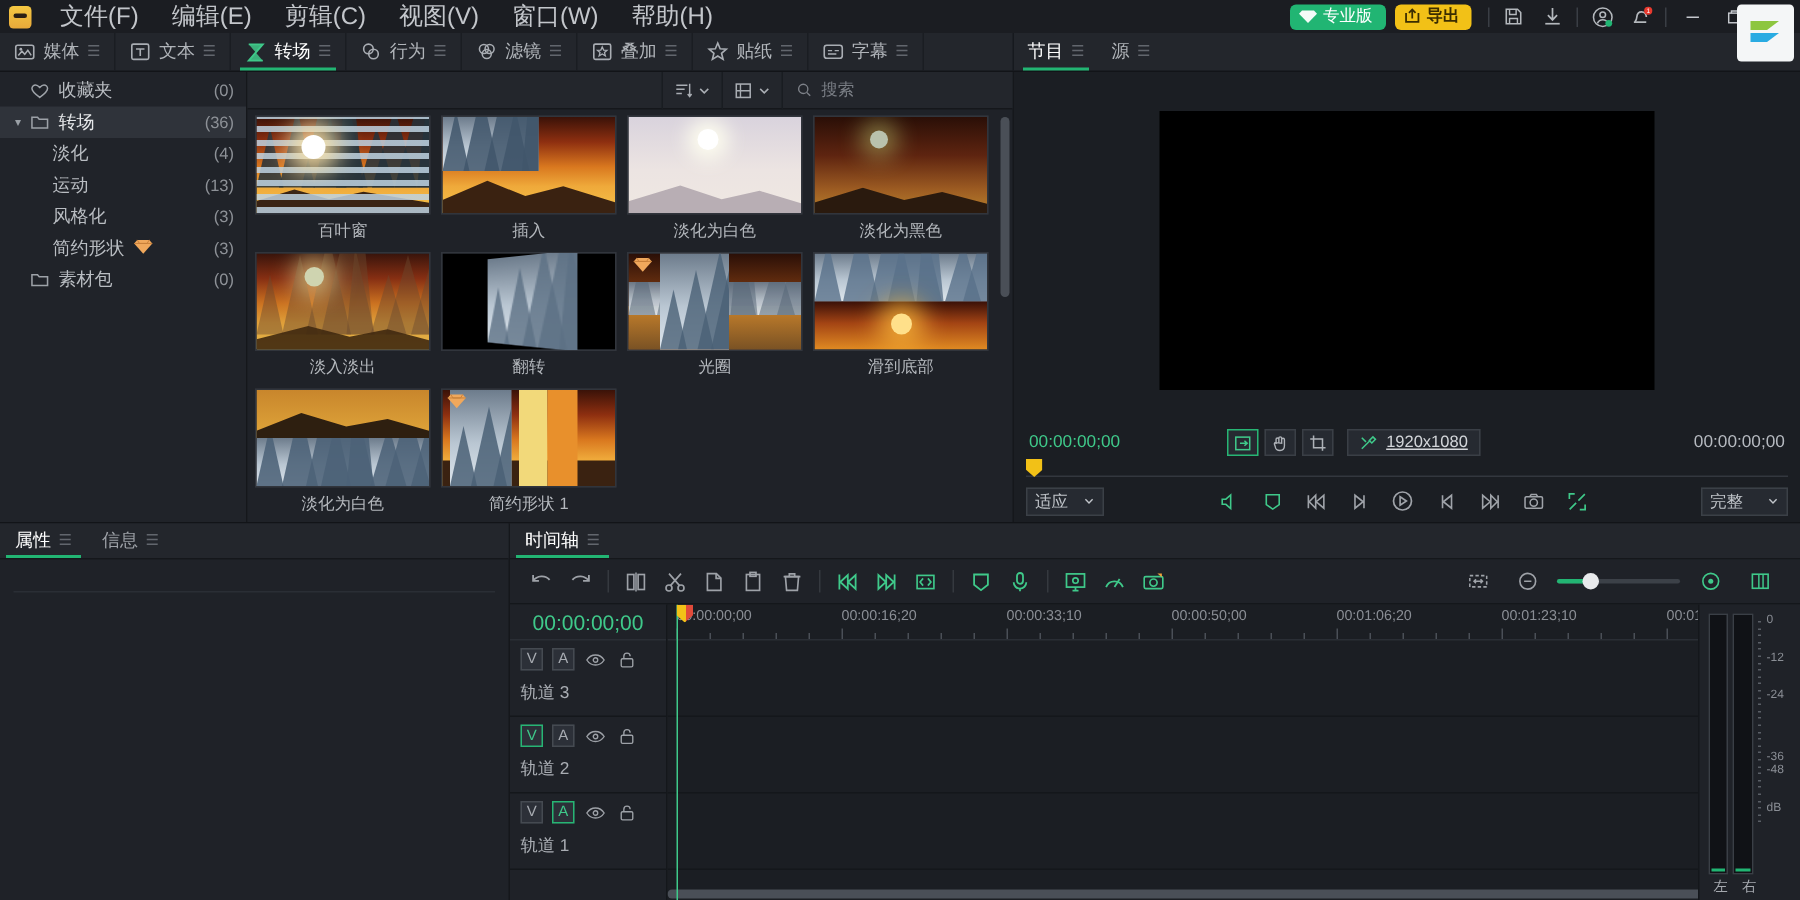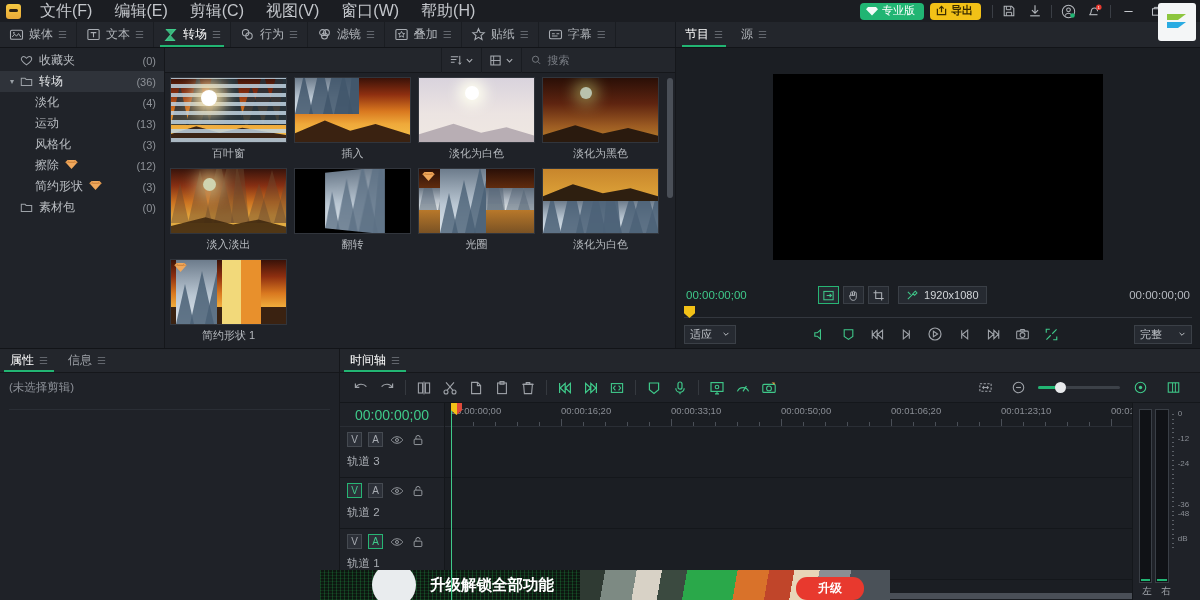--- a/index.html
+++ b/index.html
@@ -92,21 +92,21 @@
   .pv-stage { flex:1; display:flex; align-items:center; justify-content:center; background:#1b1e23; padding:6px 0 4px; }
   .pv-screen { width:330px; height:186px; background:#000; }
   .pv-info { height:22px; display:flex; align-items:center; padding:0 10px; font-size:11px; }
   .tc { color:#3fc98a; font-family:"Liberation Sans",sans-serif; font-size:11.5px; }
   .tc.right { margin-left:auto; color:#b6bac0; }
   .pv-center-tools { display:flex; align-items:center; gap:4px; margin:0 auto; }
   .pvbtn { width:21px; height:18px; display:flex; align-items:center; justify-content:center;
      border:1px solid #3a3f46; background:#262a31; color:#aeb2b8; cursor:pointer; }
   .pvbtn.on { border-color:#27b574; color:#3fc98a; }
   .pvres { display:flex; align-items:center; gap:5px; border:1px solid #3a3f46; background:#262a31;
-     height:18px; padding:0 7px; color:#d3d6da; font-size:11px; cursor:pointer; margin-left:5px;}
+     height:18px; padding:0 7px; color:#d3d6da; font-size:11px; cursor:pointer; margin-left:5px;text-decoration:underline;}
   .pv-scrub { height:14px; position:relative; padding:0 8px; }
   .pv-scrub .line { position:absolute; left:8px; right:8px; top:11px; height:1px; background:#33373e; }
   .pv-scrub .head { position:absolute; left:8px; top:0; width:11px; height:12px; background:#f2c117;
      clip-path:polygon(0 0,100% 0,100% 60%,50% 100%,0 60%); }
   .pv-ctrl { height:28px; display:flex; align-items:center; padding:0 8px; gap:0; }
   .selbox { display:flex; align-items:center; justify-content:space-between; width:52px; height:19px;
      border:1px solid #3b4047; background:#262a31; color:#c1c5ca; font-size:11px; padding:0 5px; cursor:pointer; }
   .transport { display:flex; align-items:center; gap:11px; margin:0 auto; }
   .tbtn { width:18px; height:18px; display:flex; align-items:center; justify-content:center;
      color:#9fa3a9; cursor:pointer; }
@@ -400,28 +400,20 @@
           <span class="lbl">淡化</span>
           <span class="cnt">(4)</span>
         </div>
         <div class="side-row indent">
           <span class="lbl">运动</span>
           <span class="cnt">(13)</span>
         </div>
         <div class="side-row indent">
           <span class="lbl">风格化</span>
           <span class="cnt">(3)</span>
-        </div>
-        <div class="side-row indent">
-          <span class="lbl">擦除</span>
-          <span class="dia"><svg width="13" height="11" viewBox="0 0 14 12">
-              <path d="M2.6 1h8.8l2.2 2.6L7 11 .4 3.6z" fill="#f0a85c"></path>
-              <path d="M2.6 1l1.6 2.6h5.6L11.4 1M.4 3.6h13.2" stroke="#c8803a" stroke-width=".7" fill="none"></path>
-            </svg></span>
-          <span class="cnt">(12)</span>
         </div>
         <div class="side-row indent">
           <span class="lbl">简约形状</span>
           <span class="dia"><svg width="13" height="11" viewBox="0 0 14 12">
               <path d="M2.6 1h8.8l2.2 2.6L7 11 .4 3.6z" fill="#f0a85c"></path>
               <path d="M2.6 1l1.6 2.6h5.6L11.4 1M.4 3.6h13.2" stroke="#c8803a" stroke-width=".7" fill="none"></path>
             </svg></span>
           <span class="cnt">(3)</span>
         </div>
         <div class="side-row indent2">
@@ -571,20 +563,36 @@
                 </div>
                 <span class="gem"><svg width="13" height="11" viewBox="0 0 14 12">
                     <path d="M2.6 1h8.8l2.2 2.6L7 11 .4 3.6z" fill="#f0a85c"></path>
                     <path d="M2.6 1l1.6 2.6h5.6L11.4 1M.4 3.6h13.2" stroke="#c8803a" stroke-width=".7" fill="none"></path>
                   </svg></span>
               </div>
               <div class="cap">光圈</div>
             </div>
             <div class="cell">
               <div class="thumb">
+                <div style="position:absolute;left:0;top:0;width:100%;height:50%;background:linear-gradient(#6d7c8c,#b9c6d2 55%,#dfe7ee);overflow:hidden">
+                  <div style="position:absolute;left:0%;bottom:0%;width:0;height:0;border-left:9px solid transparent;border-right:9px solid transparent;border-bottom:40px solid #59708a;opacity:0.8;"></div>
+                  <div style="position:absolute;left:16.285714285714285%;bottom:0%;width:0;height:0;border-left:12px solid transparent;border-right:12px solid transparent;border-bottom:53px solid #59708a;opacity:0.8;"></div>
+                  <div style="position:absolute;left:32.57142857142857%;bottom:0%;width:0;height:0;border-left:15px solid transparent;border-right:15px solid transparent;border-bottom:66px solid #59708a;opacity:0.8;"></div>
+                  <div style="position:absolute;left:42.85714285714286%;bottom:0%;width:0;height:0;border-left:18px solid transparent;border-right:18px solid transparent;border-bottom:79px solid #59708a;opacity:0.8;"></div>
+                  <div style="position:absolute;left:59.142857142857146%;bottom:0%;width:0;height:0;border-left:9px solid transparent;border-right:9px solid transparent;border-bottom:92px solid #59708a;opacity:0.8;"></div>
+                  <div style="position:absolute;left:75.42857142857143%;bottom:0%;width:0;height:0;border-left:12px solid transparent;border-right:12px solid transparent;border-bottom:40px solid #59708a;opacity:0.8;"></div>
+                  <div style="position:absolute;left:85.71428571428572%;bottom:0%;width:0;height:0;border-left:15px solid transparent;border-right:15px solid transparent;border-bottom:53px solid #59708a;opacity:0.8;"></div>
+                </div>
+                <div style="position:absolute;left:0;bottom:0;width:100%;height:50%;background:linear-gradient(#3a1008,#a34414 45%,#e08a22)"></div>
+                <div style="position:absolute;left:44%;bottom:16%;width:14px;height:14px;border-radius:50%;background:#ffe08a;box-shadow:0 0 16px 9px rgba(255,190,60,.75)"></div>
+              </div>
+              <div class="cap">滑到底部</div>
+            </div>
+            <div class="cell">
+              <div class="thumb">
                 <div style="position:absolute;left:0;top:0;width:100%;height:50%;background:linear-gradient(#c8862c,#e0a63a)"></div>
                 <div style="position:absolute;left:0;top:20%;width:100%;height:32%;background:#2e1f10;clip-path:polygon(0 100%,0 70%,26% 12%,52% 56%,76% 32%,100% 70%,100% 100%)"></div>
                 <div style="position:absolute;left:0;bottom:0;width:100%;height:50%;background:linear-gradient(#6d7c8c,#b9c6d2 55%,#dfe7ee);overflow:hidden">
                   <div style="position:absolute;left:0%;bottom:0%;width:0;height:0;border-left:9px solid transparent;border-right:9px solid transparent;border-bottom:40px solid #4c6278;opacity:0.88;"></div>
                   <div style="position:absolute;left:14.5%;bottom:0%;width:0;height:0;border-left:12px solid transparent;border-right:12px solid transparent;border-bottom:53px solid #4c6278;opacity:0.88;"></div>
                   <div style="position:absolute;left:29%;bottom:0%;width:0;height:0;border-left:15px solid transparent;border-right:15px solid transparent;border-bottom:66px solid #4c6278;opacity:0.88;"></div>
                   <div style="position:absolute;left:37.5%;bottom:0%;width:0;height:0;border-left:18px solid transparent;border-right:18px solid transparent;border-bottom:79px solid #4c6278;opacity:0.88;"></div>
                   <div style="position:absolute;left:52%;bottom:0%;width:0;height:0;border-left:9px solid transparent;border-right:9px solid transparent;border-bottom:92px solid #4c6278;opacity:0.88;"></div>
                   <div style="position:absolute;left:66.5%;bottom:0%;width:0;height:0;border-left:12px solid transparent;border-right:12px solid transparent;border-bottom:40px solid #4c6278;opacity:0.88;"></div>
                   <div style="position:absolute;left:75%;bottom:0%;width:0;height:0;border-left:15px solid transparent;border-right:15px solid transparent;border-bottom:53px solid #4c6278;opacity:0.88;"></div>
@@ -731,21 +739,20 @@
           <div class="ptab active">
             <span>属性</span>
             <span class="ham">☰</span>
           </div>
           <div class="ptab">
             <span>信息</span>
             <span class="ham">☰</span>
           </div>
         </div>
       <div class="props-body">
-        <div>(未选择剪辑)</div>
         <div class="props-rule"></div>
       </div>
     </div>
 
     <div class="tl">
       <div class="tl-tabs">
         <div class="ptab active">
           <span>时间轴</span>
           <span class="ham">☰</span>
         </div>
@@ -1040,21 +1047,14 @@
           </div>
           <div class="mlabels" id="mlabels">
               <div>左</div>
               <div>右</div>
             </div>
         </div>
       </div>
     </div>
   </div>
 
-  <div class="banner">
-    <div class="matrix"></div>
-    <div class="photo"></div>
-    <div class="circle"></div>
-    <div class="btxt">升级解锁全部功能</div>
-    <div class="upbtn">升级</div>
-  </div>
 
 </div>
 
 </body></html>

